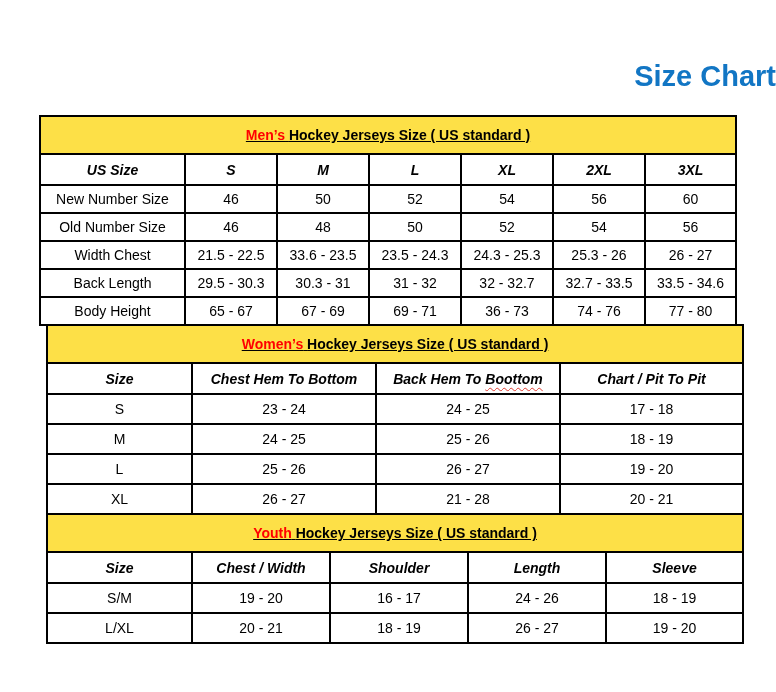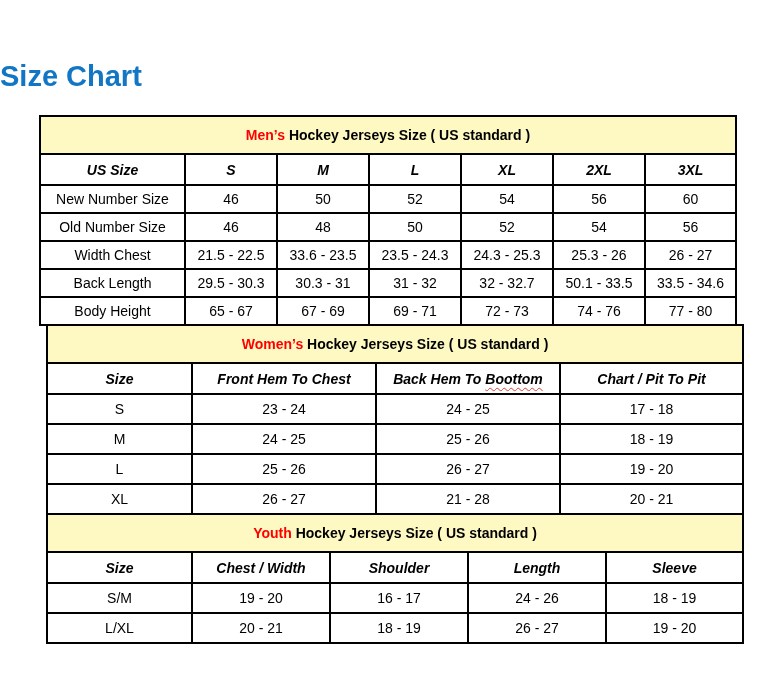--- a/index.html
+++ b/index.html
@@ -3,36 +3,36 @@
 <meta charset="utf-8">
 <style>
   html,body { margin:0; padding:0; }
   body {
     width:776px; height:692px; background:#ffffff;
     font-family:"Liberation Sans", sans-serif; color:#000;
     overflow:hidden;
   }
   .page-title {
     margin:0; padding-top:60px; padding-bottom:22px;
-    text-align:left; font-size:29px; font-weight:bold;
+    text-align:right; font-size:29px; font-weight:bold;
     color:#1276C4; letter-spacing:0px;
   }
   table.size-table {
     border-collapse:collapse; table-layout:fixed;
     width:696px; margin:0 auto;
   }
   table.size-table.stacked { margin-top:-2px;margin-left:46px; }
   .size-table th, .size-table td {
     border:2px solid #000; text-align:center; vertical-align:middle;
     padding:0 2px; font-size:14px; color:#000;
     overflow:hidden; white-space:nowrap;
   }
   .band-cell {
-    background:#fef9c3; height:36px;
-    font-size:16px; font-weight:bold;
+    background:#fde047; height:36px;
+    font-size:16px; font-weight:bold;text-decoration:underline;
   }
   .band-highlight { color:#FF0000; }
   tr.cols-row th { font-weight:bold; height:29px;font-style:italic; }
   tr.data-row td { height:26px; font-weight:normal; }
   table.t-women tr.data-row td, table.t-youth tr.data-row td { height:28px; }
   td.rowlabel-bold { font-weight:bold; }
   .misspell {
     text-decoration-line:underline;
     text-decoration-style:wavy;
     text-decoration-color:#E03C31;
@@ -94,49 +94,49 @@
       <td>24.3 - 25.3</td>
       <td>25.3 - 26</td>
       <td>26 - 27</td>
     </tr>
     <tr class="data-row">
       <td>Back Length</td>
       <td>29.5 - 30.3</td>
       <td>30.3 - 31</td>
       <td>31 - 32</td>
       <td>32 - 32.7</td>
-      <td>50.1 - 33.5</td>
+      <td>32.7 - 33.5</td>
       <td>33.5 - 34.6</td>
     </tr>
     <tr class="data-row">
       <td>Body Height</td>
       <td>65 - 67</td>
       <td>67 - 69</td>
       <td>69 - 71</td>
-      <td>72 - 73</td>
+      <td>36 - 73</td>
       <td>74 - 76</td>
       <td>77 - 80</td>
     </tr>
   </tbody>
 </table>
 
 <table class="size-table t-women stacked">
   <colgroup>
     <col style="width:145px">
       <col style="width:184px">
       <col style="width:184px">
       <col style="width:183px">
   </colgroup>
   <tbody>
     <tr>
       <td class="band-cell" colspan="4"><span class="band-highlight">Women’s</span> <span>Hockey Jerseys Size ( US standard )</span></td>
     </tr>
     <tr class="cols-row">
       <th>Size</th>
-      <th>Front Hem To Chest</th>
+      <th>Chest Hem To Bottom</th>
       <th><span>Back Hem To</span> <span class="misspell">Boottom</span></th>
       <th>Chart / Pit To Pit</th>
     </tr>
     <tr class="data-row">
       <td class="rowlabel-bold">S</td>
       <td>23 - 24</td>
       <td>24 - 25</td>
       <td>17 - 18</td>
     </tr>
     <tr class="data-row">

